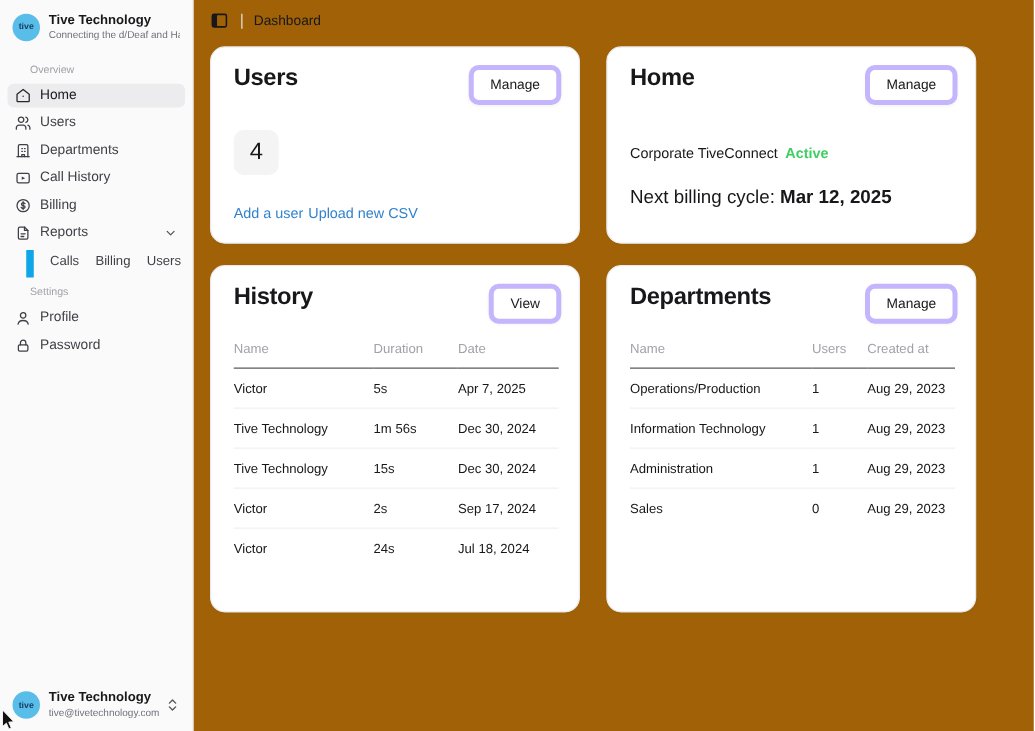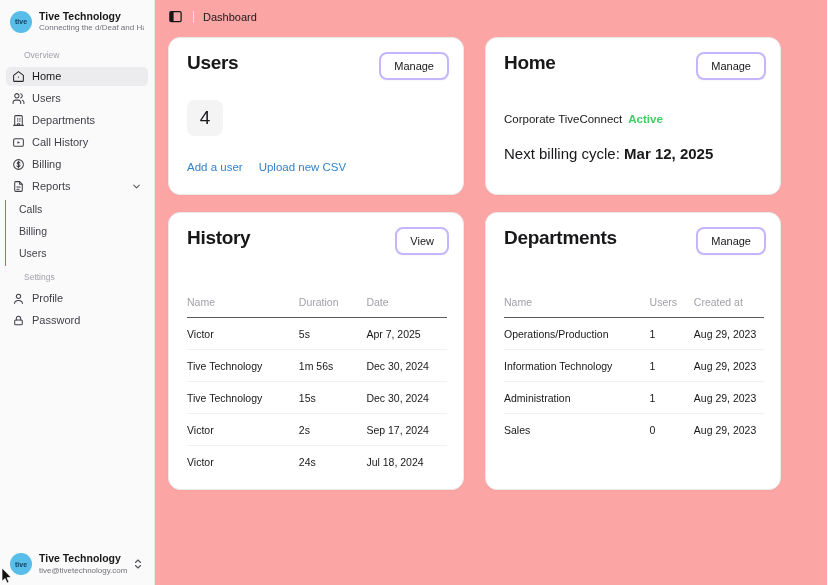--- a/index.html
+++ b/index.html
@@ -37,80 +37,80 @@
     font-size:11px; color:#3f3f46; cursor:pointer;
   }
   .nav-item.active { background:#ececee; color:#18181b; font-weight:500; }
   .nav-item .icon { width:13px; height:13px; display:flex; flex:none; }
   .nav-item .icon svg { width:13px; height:13px; }
   .nav-item .grow { flex:1; }
   .chev { width:11px; height:11px; display:flex; }
   .chev svg { width:11px; height:11px; }
 
   .submenu {
-    margin:1px 6px 2px 5px; border-left:1px solid #0ea5e9;
-    display:flex; flex-direction:column;
+    margin:1px 6px 2px 21px; border-left:6px solid #0ea5e9;
+    display:flex; flex-direction:row;
   }
   .submenu-item {
     font-size:10.5px; color:#3f3f46; padding:0 0 0 13px; height:18px;
     margin-bottom:4px; display:flex; align-items:center; cursor:pointer;
   }
 
   .sidebar-footer {
     margin-top:auto; display:flex; align-items:center; gap:7px;
     padding:8px 10px 9px;
   }
   .footer-text { min-width:0; flex:1; }
   .footer-name { font-size:10.5px; font-weight:700; line-height:1.25; white-space:nowrap; }
   .footer-email { font-size:8px; color:#71717a; line-height:1.3; white-space:nowrap; }
   .updown { width:12px; height:12px; display:flex; flex:none; }
   .updown svg { width:12px; height:12px; }
 
   
-  .main { flex:1; display:flex; flex-direction:column; background:#fca5a5; }
+  .main { flex:1; display:flex; flex-direction:column; background:#a16207; }
   .topbar { height:33px; display:flex; align-items:center; padding-left:9px; }
   .panel-btn { width:22px; height:22px; display:flex; align-items:center; justify-content:center; border-radius:5px; cursor:pointer; }
   .panel-btn svg { width:15px; height:15px; }
   .topbar-divider { width:1px; height:12px; background:#e4e4e7; margin:0 9px 0 7px; }
   .topbar-title { font-size:11px; font-weight:500; }
 
   .content {
     display:grid; grid-template-columns:296px 296px; grid-template-rows:158px 278px;
     gap:17px 21px; padding:4px 46px 0 13px;
   }
   .card {
     background:#fff; border:1px solid #eaeaec; border-radius:12px;
     box-shadow:0 1px 2px rgba(0,0,0,.03); overflow:hidden;
   }
   .card-head { display:flex; justify-content:space-between; align-items:flex-start; padding:14px 14px 0 18px; }
   .card-title { font-size:19px; font-weight:700; letter-spacing:-.3px; line-height:1.2; }
   .btn {
-    border:2px solid #c4b5fd; background:#fff; border-radius:8px;
+    border:4px solid #c4b5fd; background:#fff; border-radius:8px;
     padding:6px 13px; font-size:11px; font-weight:500; color:#18181b;
     box-shadow:0 1px 2px rgba(0,0,0,.04); cursor:pointer;
     font-family:inherit;
   }
 
   
   .count-box {
     width:36px; height:36px; margin:20px 0 0 18px; background:#f4f4f5;
     border-radius:8px; display:flex; align-items:center; justify-content:center;
     font-size:19px; font-weight:400;
   }
-  .link-row { display:flex; gap:16px; margin:25px 0 0 18px; }
+  .link-row { display:flex; gap:4px; margin:25px 0 0 18px; }
   .link { color:#3182ce; font-size:11.5px; font-weight:500; cursor:pointer; text-decoration:none; }
 
   
   .plan-line1 { margin:33px 0 0 18px; font-size:11.5px; }
   .status-active { color:#3ecf63; font-weight:600; margin-left:6px; }
   .plan-line2 { margin:20px 0 0 18px; font-size:15px; }
   .plan-line2 b { font-weight:700; }
 
   
-  table { border-collapse:collapse; margin:41px 18px 0; width:260px; table-layout:fixed; }
+  table { border-collapse:collapse; margin:14px 18px 0; width:260px; table-layout:fixed; }
   th {
     text-align:left; font-weight:400; font-size:10.5px; color:#a1a1aa;
     padding:0 0 9px; border-bottom:1px solid #5b5b60;
   }
   td { font-size:10.5px; padding:10px 0 9px; border-bottom:1px solid #f1f1f2; color:#18181b; }
   tr:last-child td { border-bottom:none; }
   td.num { font-weight:500; }
   .t-history col.c1{width:43%} .t-history col.c2{width:26%} .t-history col.c3{width:31%}
   .t-departments col.c1{width:56%} .t-departments col.c2{width:17%} .t-departments col.c3{width:27%}
 

